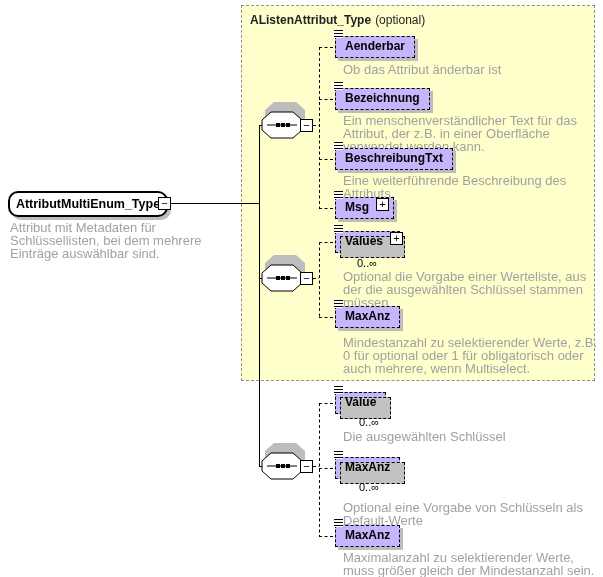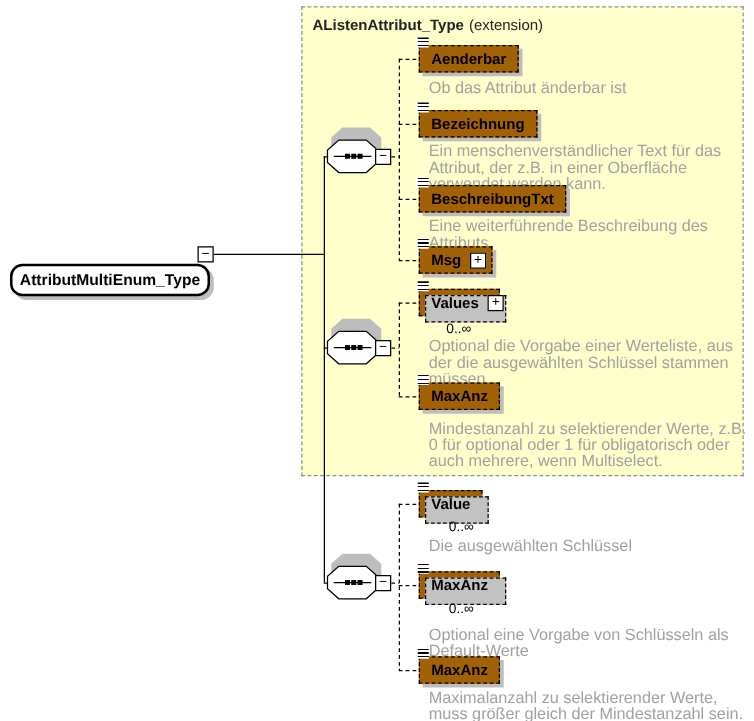--- a/index.html
+++ b/index.html
@@ -10,29 +10,29 @@
   .ext-box{position:absolute;left:241px;top:5px;width:352px;height:374px;
            background:#ffffcc;border:1px dashed #8f8f8f;z-index:0;}
   .ext-header{position:absolute;left:250px;top:13px;font-size:12px;color:#222;z-index:2;white-space:nowrap;}
   .ext-header b{font-weight:bold;}
   .ext-header .suffix{margin-left:4px;font-weight:normal;}
 
   
   #wires{position:absolute;left:0;top:0;z-index:1;pointer-events:none;}
 
   
-  .el{position:absolute;height:20px;line-height:19px;background:#a16207;
+  .el{position:absolute;height:20px;line-height:19px;background:#c4b5fd;
       border:1px dashed #000;padding:0 9px;font-size:12px;font-weight:bold;color:#000;
-      white-space:nowrap;z-index:2;box-shadow:3px 3px 0 #bdbdbd;display:flex;align-items:center;}
+      white-space:nowrap;z-index:2;box-shadow:3px 3px 0 #bdbdbd;display:flex;align-items:flex-start;}
   .el.multi{box-shadow:none;}
   .el.multi::before{content:"";position:absolute;left:4px;top:4px;width:100%;height:100%;
       border:1px dashed #000;background:#c2c2c2;z-index:-1;}
   .root-el{position:absolute;left:8px;top:191px;width:156px;height:22px;line-height:22px;
       background:#fff;border:2px solid #000;border-radius:10px;text-align:center;
-      font-size:12.5px;font-weight:bold;color:#000;z-index:2;box-shadow:3px 3px 0 #bdbdbd;margin-top:20px;}
+      font-size:12.5px;font-weight:bold;color:#000;z-index:2;box-shadow:3px 3px 0 #bdbdbd;}
 
   
   .doclines{position:absolute;left:-3px;top:-7px;width:9px;height:8px;background:#fff;
       background-image:repeating-linear-gradient(to bottom,#000 0 1px,transparent 1px 3px);
       border-left:1px solid #fff;z-index:3;}
 
   
   .toggle{position:absolute;width:13px;height:13px;box-sizing:border-box;background:#fff;
       border:1px solid #000;font-size:11px;line-height:10px;text-align:center;
       font-weight:normal;color:#000;z-index:3;padding:0;}
@@ -41,21 +41,21 @@
   .desc{position:absolute;font-size:13px;line-height:13px;color:#a1a1a1;z-index:2;}
   .mult{position:absolute;font-size:11px;color:#000;z-index:2;white-space:nowrap;}
 </style>
 </head>
 <body>
 
 <div id="canvas">
 
   <div class="ext-box"></div>
   <div class="ext-header">
-    <b>AListenAttribut_Type</b><span class="suffix">(extension)</span>
+    <b>AListenAttribut_Type</b><span class="suffix">(optional)</span>
   </div>
 
   <svg id="wires" width="603" height="577">
     <defs>
       <g id="seqshape">
         <polygon points="274,115 296,115 305,123 305,133 296,141 274,141 265,133 265,123" transform="translate(0,-13)" fill="#bdbdbd"></polygon>
         <polygon points="271,112 293,112 302,120 302,130 293,138 271,138 262,130 262,120" fill="#ffffff" stroke="#000000" stroke-width="1"></polygon>
         <line x1="267" y1="125" x2="297" y2="125" stroke="#000" stroke-width="1"></line>
         <rect x="276" y="123" width="4" height="4" fill="#000"></rect>
         <rect x="281" y="123" width="4" height="4" fill="#000"></rect>
@@ -99,20 +99,21 @@
       </g>
     <g>
         <use href="#seqshape" y="341"></use>
       </g>
   </svg>
 
   <div class="root-el">
     <span>AttributMultiEnum_Type</span>
   </div>
   <span class="toggle" style="left:158px;top:197px;">−</span>
+  <div class="desc" style="left:10px;top:221px;width:224px;">Attribut mit Metadaten für Schlüssellisten, bei dem mehrere Einträge auswählbar sind.</div>
 
   <span class="toggle" style="left:300px;top:119px;">−</span>
   <span class="toggle" style="left:300px;top:272px;">−</span>
   <span class="toggle" style="left:300px;top:460px;">−</span>
 
   <div class="el" style="left:335px;top:36px;">
     <span class="doclines"></span>
     <span>Aenderbar</span>
   </div>
   <div class="desc" style="left:343px;top:63px;width:250px;">Ob das Attribut änderbar ist</div>

